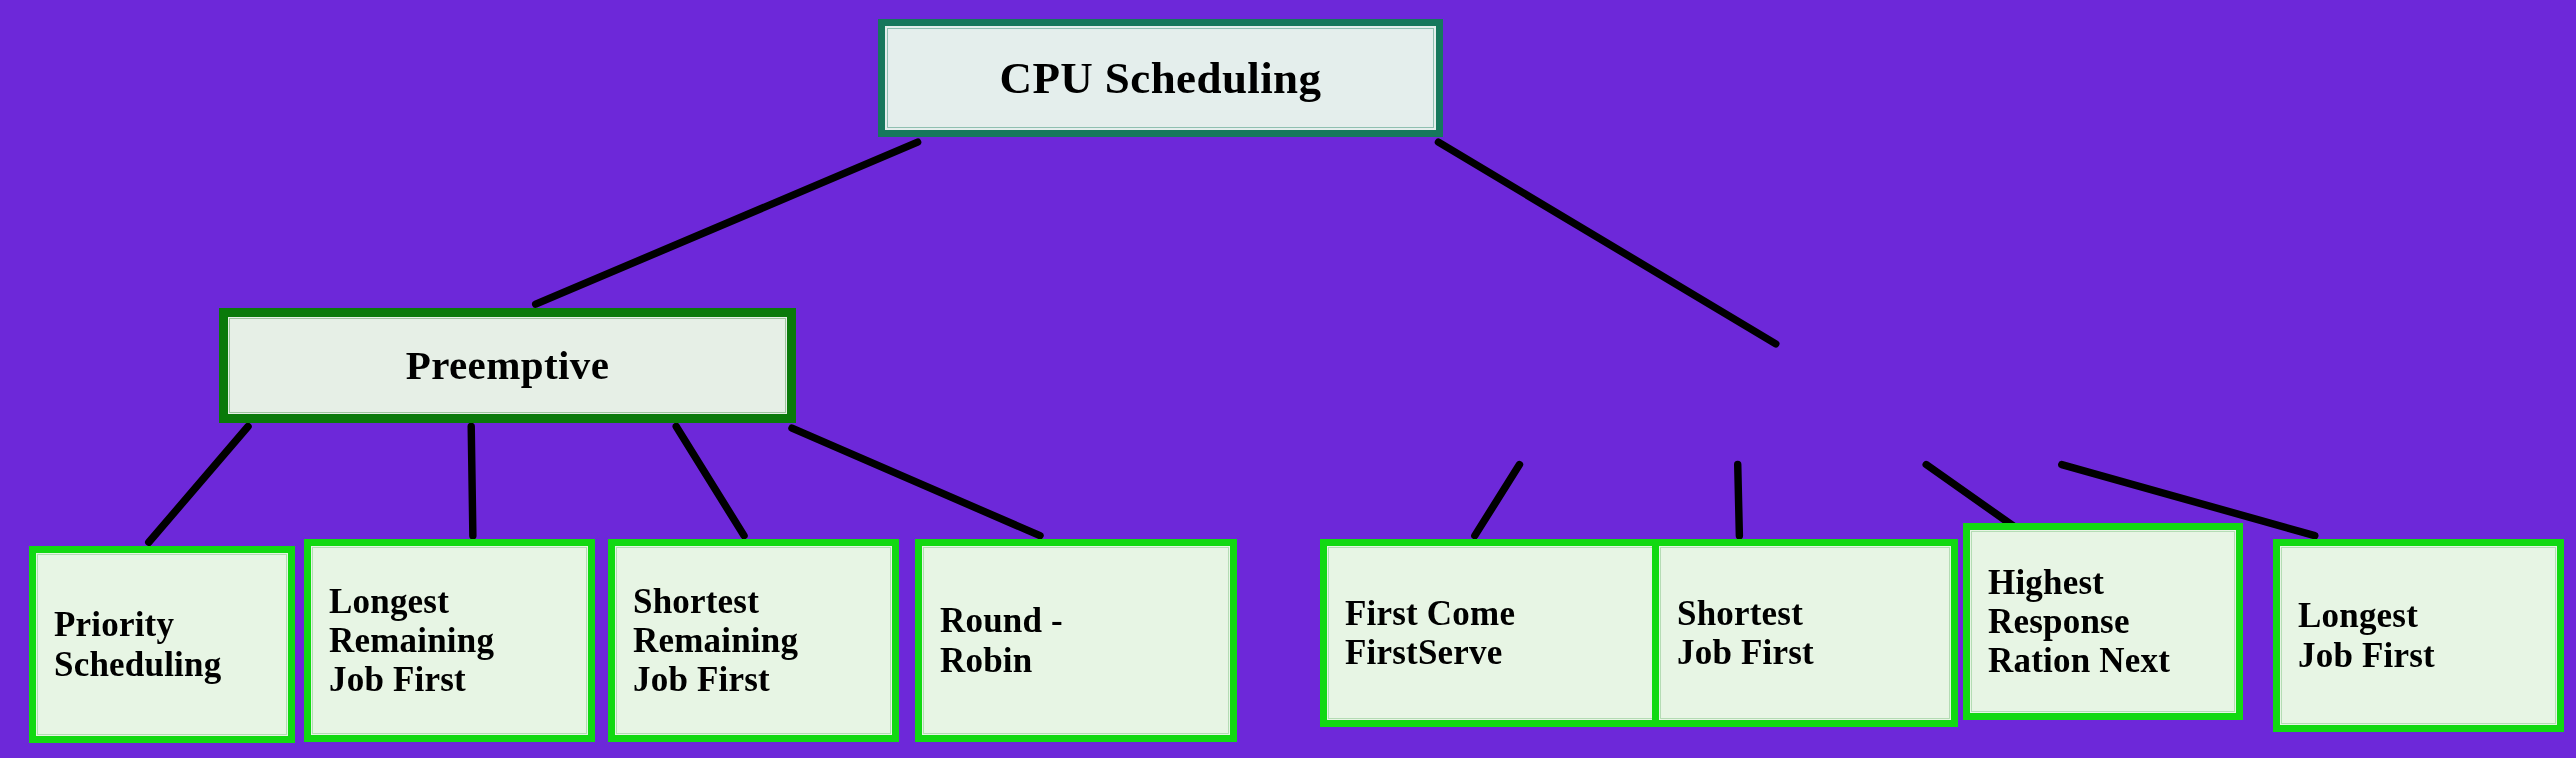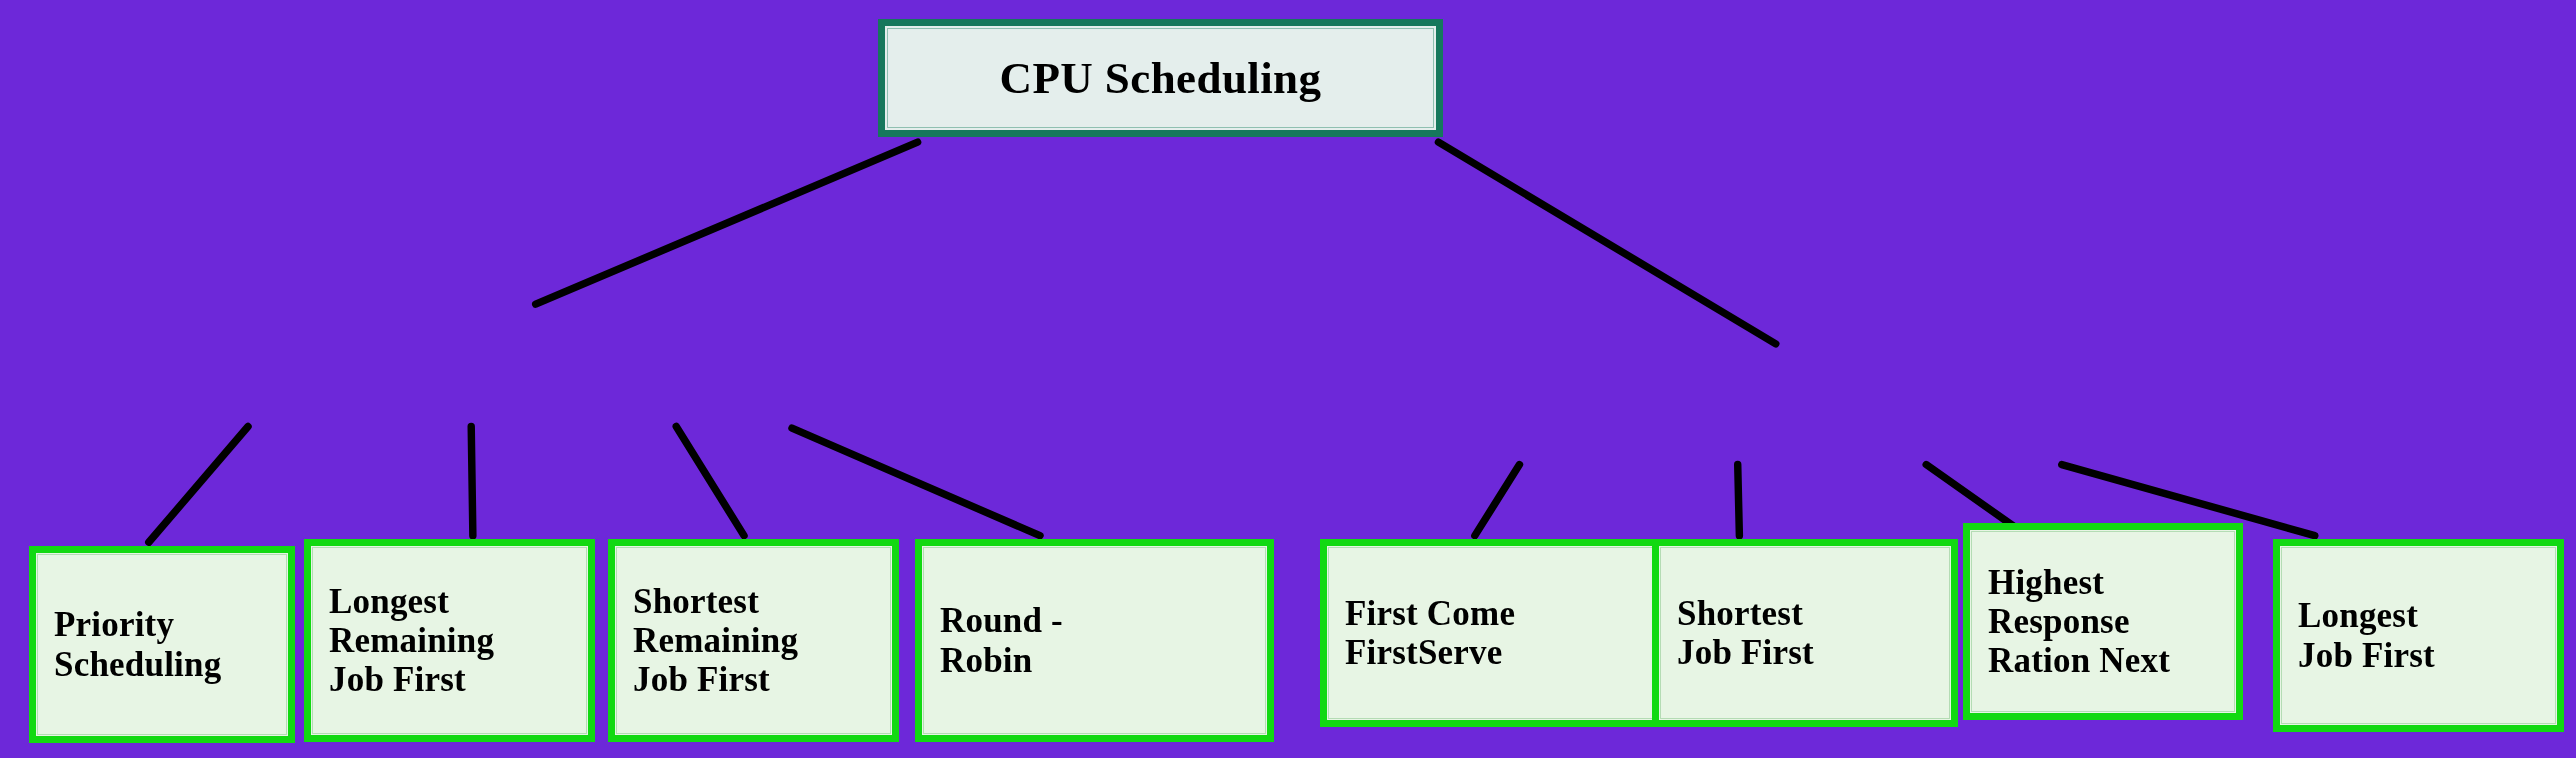--- a/index.html
+++ b/index.html
@@ -92,40 +92,43 @@
       <line x1="1838" y1="562" x2="1784" y2="648" stroke="#000000" stroke-width="9" stroke-linecap="round"></line>
       <line x1="2102" y1="562" x2="2104" y2="648" stroke="#000000" stroke-width="9" stroke-linecap="round"></line>
       <line x1="2330" y1="562" x2="2452" y2="648" stroke="#000000" stroke-width="9" stroke-linecap="round"></line>
       <line x1="2494" y1="562" x2="2800" y2="648" stroke="#000000" stroke-width="9" stroke-linecap="round"></line>
     </svg>
 
   <div class="node root" style="left: 878px; top: 19px; width: 565px; height: 118px;">
     <span class="node-label">CPU Scheduling</span>
   </div>
 
+  <div class="node branch" style="left: 219px; top: 308px; width: 577px; height: 115px;">
+    <span class="node-label">Preemptive</span>
+  </div>
 
 
   <div class="node leaf" style="left: 29px; top: 546px; width: 266px; height: 197px;">
     <span class="node-label">Priority
 Scheduling</span>
   </div>
 
   <div class="node leaf" style="left: 304px; top: 539px; width: 291px; height: 203px;">
     <span class="node-label">Longest
 Remaining
 Job First</span>
   </div>
 
   <div class="node leaf" style="left: 608px; top: 539px; width: 291px; height: 203px;">
     <span class="node-label">Shortest
 Remaining
 Job First</span>
   </div>
 
-  <div class="node leaf" style="left: 915px; top: 539px; width: 359px; height: 203px;">
+  <div class="node leaf" style="left: 915px; top: 539px; width: 322px; height: 203px;">
     <span class="node-label">Round -
 Robin</span>
   </div>
 
   <div class="node leaf" style="left: 1320px; top: 539px; width: 344px; height: 188px;">
     <span class="node-label">First Come
 FirstServe</span>
   </div>
 
   <div class="node leaf" style="left: 1652px; top: 539px; width: 306px; height: 188px;">

